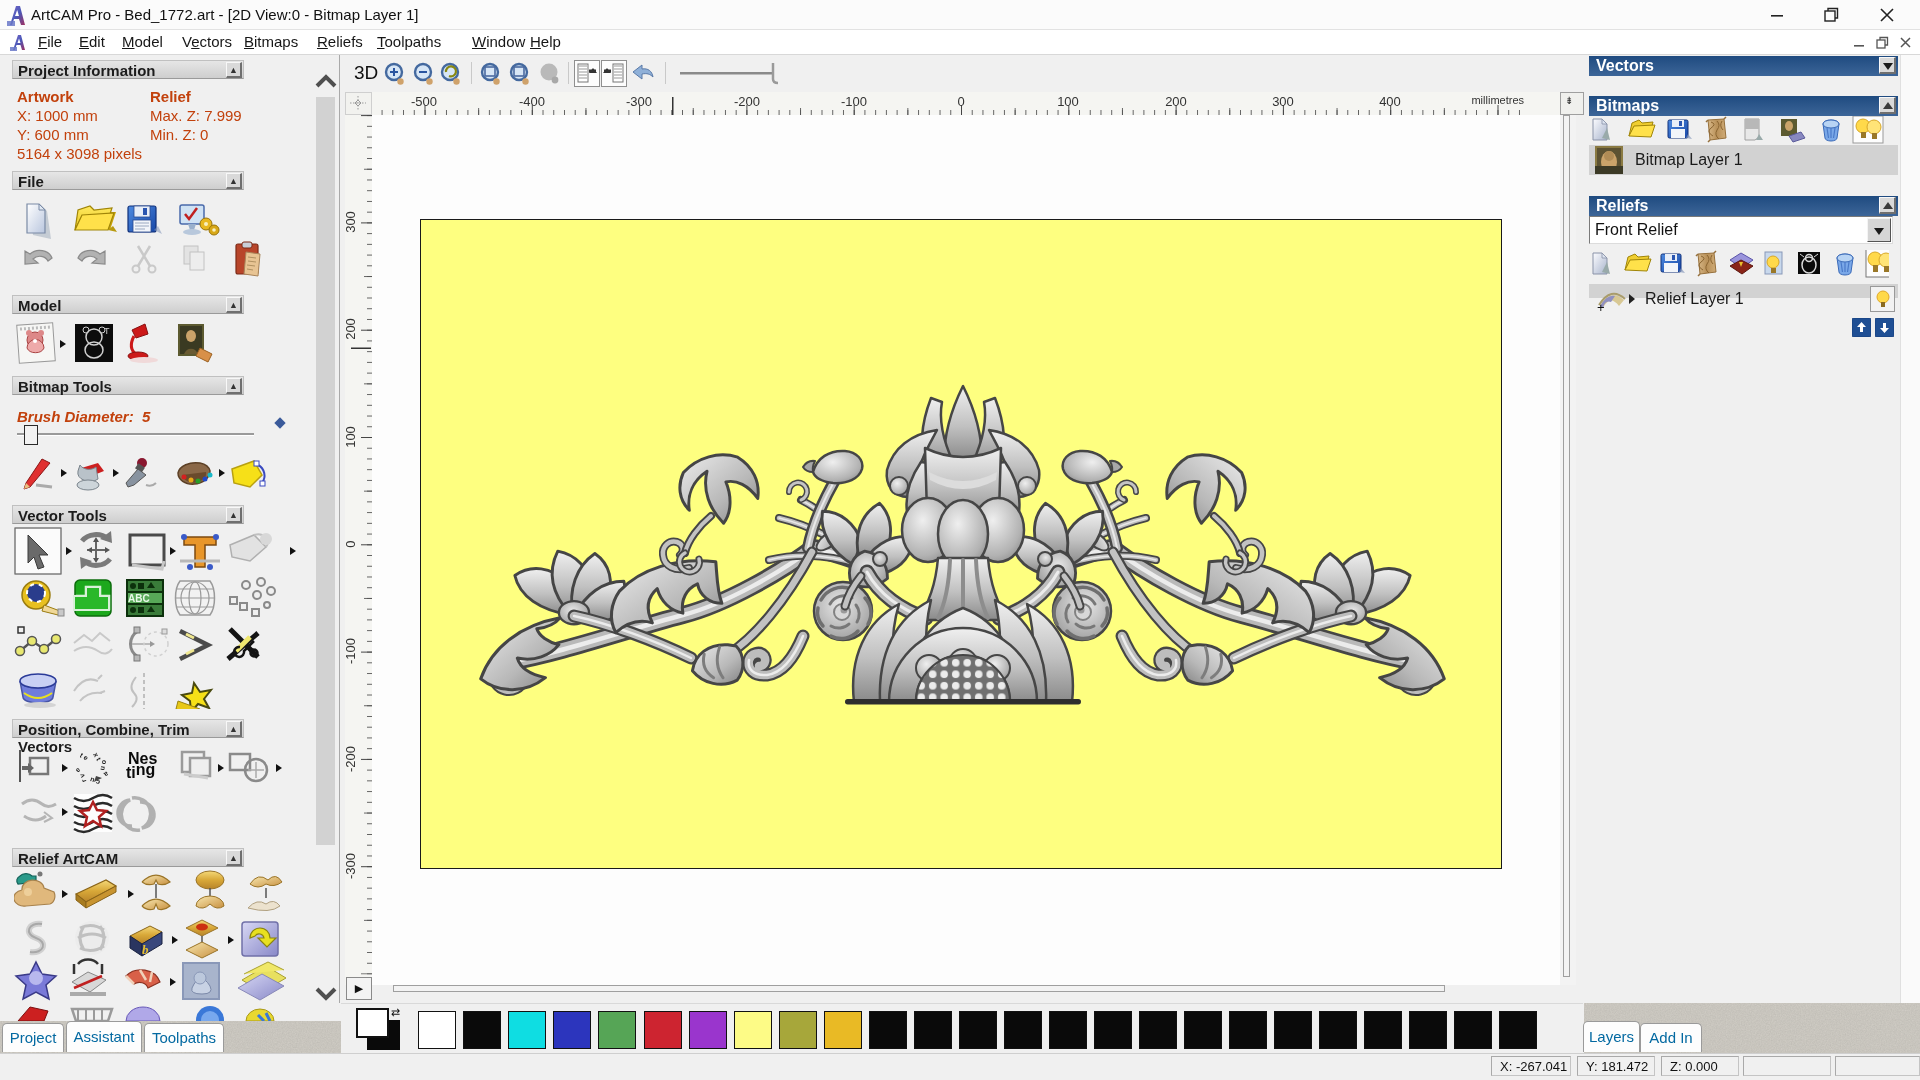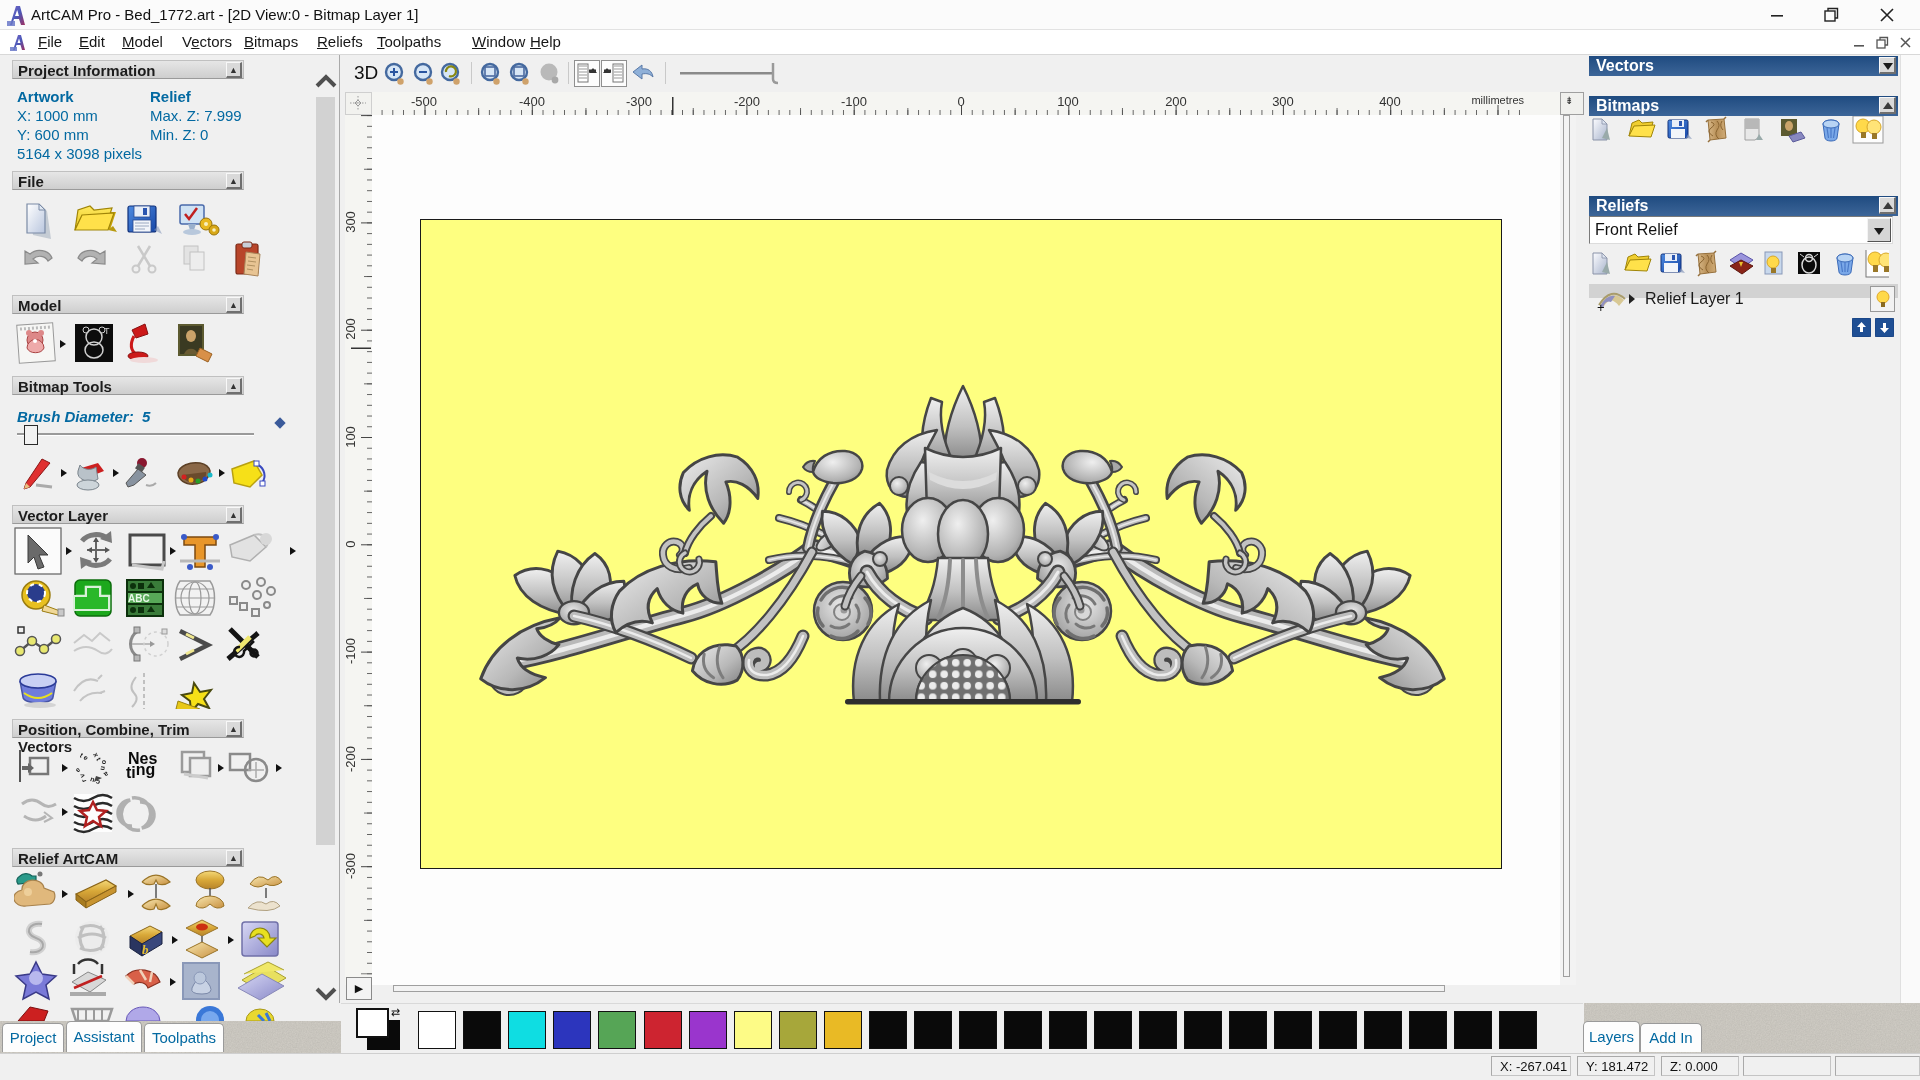--- a/index.html
+++ b/index.html
@@ -12,21 +12,21 @@
 .menu-item{top:33px;font-size:15px;color:#161616;}
 #menusep{left:0;top:54px;width:1920px;height:1px;background:#d8d8d8;}
 
 #leftpanel{left:0;top:55px;width:340px;height:948px;background:#f0f0f0;border-right:1px solid #a9a9a9;}
 .lp-header{position:absolute;left:12px;width:232px;height:19px;background:linear-gradient(#e6e6e6,#cecece);
 border:1px solid #c0c0c0;border-bottom:1px solid #9a9a9a;}
 .lp-header .t{position:absolute;left:5px;top:1px;font-size:15px;font-weight:bold;color:#1c1c1c;}
 .cbtn{position:absolute;right:1px;top:1px;width:16px;height:16px;background:#d9d9d9;
 border-top:1px solid #f8f8f8;border-left:1px solid #f8f8f8;border-right:2px solid #6f6f6f;border-bottom:2px solid #6f6f6f;
 font-size:9px;color:#333;text-align:center;line-height:14px;}
-.lp-txt{position:absolute;font-size:15px;color:#0369a1;}
+.lp-txt{position:absolute;font-size:15px;color:#c2410c;}
 .b{font-weight:bold;}
 
 #lp-sb-thumb{left:316px;top:97px;width:19px;height:748px;background:#d2d2d2;}
 
 #canvbar{left:341px;top:55px;width:1243px;height:36px;background:#f0f0f0;}
 
 #rulcorner{left:345px;top:92px;width:27px;height:23px;background:#f2f2ef;border:1px solid #cfcfcf;}
 #rulerH{left:372px;top:92px;width:1188px;height:23px;}
 #rulmm{left:1560px;top:92px;width:24px;height:23px;background:#f0f0ed;border:1px solid #9f9f9f;}
 #rulerV{left:345px;top:115px;width:27px;height:870px;background:#f4f4f1;}
@@ -100,21 +100,21 @@
 <div class="lp-header" style="top:295px">
     <span class="t">Model</span>
     <span class="cbtn">▲</span>
   </div>
 <div class="lp-header" style="top:376px">
     <span class="t">Bitmap Tools</span>
     <span class="cbtn">▲</span>
   </div>
 <div class="lp-txt b" style="left:17px;top:408px;font-style:italic">Brush Diameter:&nbsp; 5</div>
 <div class="lp-header" style="top:505px">
-    <span class="t">Vector Layer</span>
+    <span class="t">Vector Tools</span>
     <span class="cbtn">▲</span>
   </div>
 <div class="lp-header" style="top:719px">
     <span class="t">Position, Combine, Trim Vectors</span>
     <span class="cbtn">▲</span>
   </div>
 <div class="lp-header" style="top:848px">
     <span class="t">Relief ArtCAM</span>
     <span class="cbtn">▲</span>
   </div>
@@ -410,20 +410,30 @@
     <span class="cbtn" style="right:2px;width:17px;height:17px">
         <span class="tri-d" style="left:3px;top:5px"></span>
       </span>
     </div>
   <div class="rp-header" style="top:41px">
       <span class="t">Bitmaps</span>
     <span class="cbtn" style="right:2px;width:17px;height:17px">
         <span class="tri-u" style="left:3px;top:4px"></span>
       </span>
     </div>
+  <div class="rp-row" style="top:90px">
+      <span class="t">Bitmap Layer 1</span>
+    <svg class="icon" style="left:6px;top:1px" width="28" height="28">
+        <rect width="28" height="28" fill="#8a7a42"></rect>
+        <rect x="2" y="2" width="24" height="24" fill="#5c5232"></rect>
+        <ellipse cx="14" cy="16" rx="8" ry="11" fill="#caa36a"></ellipse>
+        <circle cx="14" cy="10" r="5" fill="#b08c56"></circle>
+        <rect x="0" y="20" width="28" height="8" fill="#3c3a26"></rect>
+      </svg>
+    </div>
   <div class="rp-header" style="top:141px">
       <span class="t">Reliefs</span>
     <span class="cbtn" style="right:2px;width:17px;height:17px">
         <span class="tri-u" style="left:3px;top:4px"></span>
       </span>
     </div>
   <div class="combo" style="left:5px;top:161px;width:304px;height:28px">
     <span style="position:absolute;left:5px;top:4px;font-size:16px;color:#111">Front Relief</span>
     <span class="combobtn" style="right:1px;top:1px;width:24px;height:24px">
         <span class="tri-d" style="left:6px;top:9px"></span>

